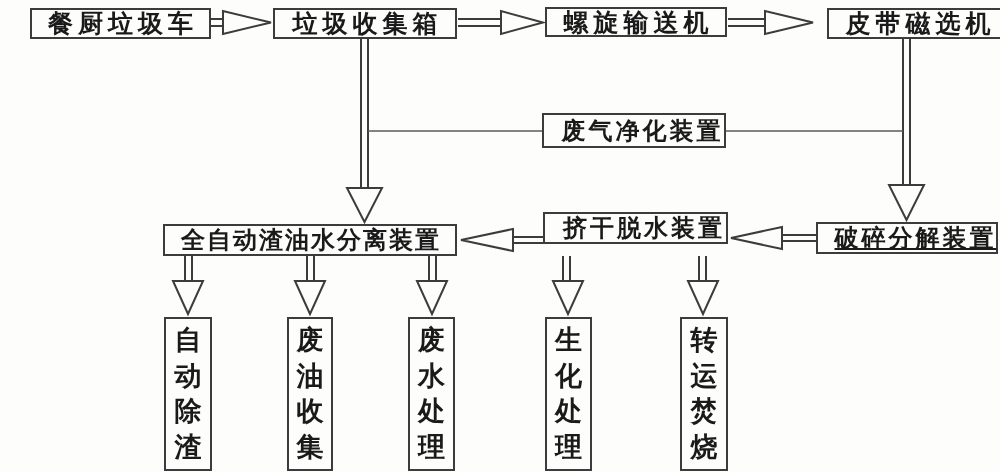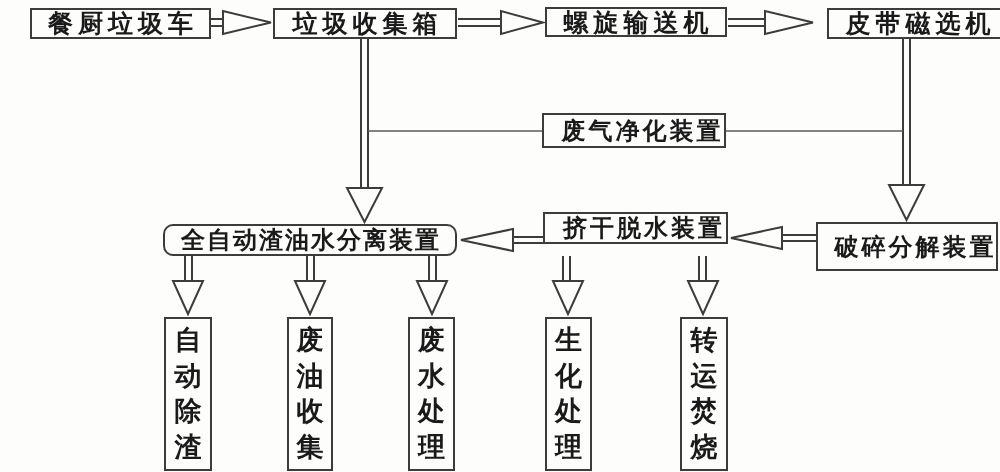--- a/index.html
+++ b/index.html
@@ -122,23 +122,23 @@
     </g>
   </svg>
 
   <div class="node top" style="left:2px;top:8px;width:181px;height:31px;margin-left:28px;">餐厨垃圾车</div>
   <div class="node top" style="left:273px;top:8px;width:184px;height:31px;">垃圾收集箱</div>
   <div class="node top" style="left:545px;top:7px;width:182px;height:30px;">螺旋输送机</div>
   <div class="node top" style="left:815px;top:8px;width:182px;height:31px;margin-left:12px;">皮带磁选机</div>
 
   <div class="node mid" style="left:542px;top:113px;width:184px;height:35px;">废气净化装置</div>
 
-  <div class="node wide" style="left:163px;top:224px;width:294px;height:32px;border-radius:10px;">全自动渣油水分离装置</div>
+  <div class="node wide" style="left:163px;top:224px;width:294px;height:32px;">全自动渣油水分离装置</div>
   <div class="node mid" style="left:543px;top:212px;width:185px;height:32px;">挤干脱水装置</div>
-  <div class="node mid" style="left:816px;top:222px;width:182px;height:49px;">破碎分解装置</div>
+  <div class="node mid" style="left:816px;top:222px;width:182px;height:32px;text-decoration:underline;">破碎分解装置</div>
 
   <div class="vbox" style="left:164px;top:317px;width:48px;height:154px;">
       <span>自</span>
       <span>动</span>
       <span>除</span>
       <span>渣</span>
     </div>
   <div class="vbox" style="left:287px;top:317px;width:46px;height:154px;">
       <span>废</span>
       <span>油</span>

